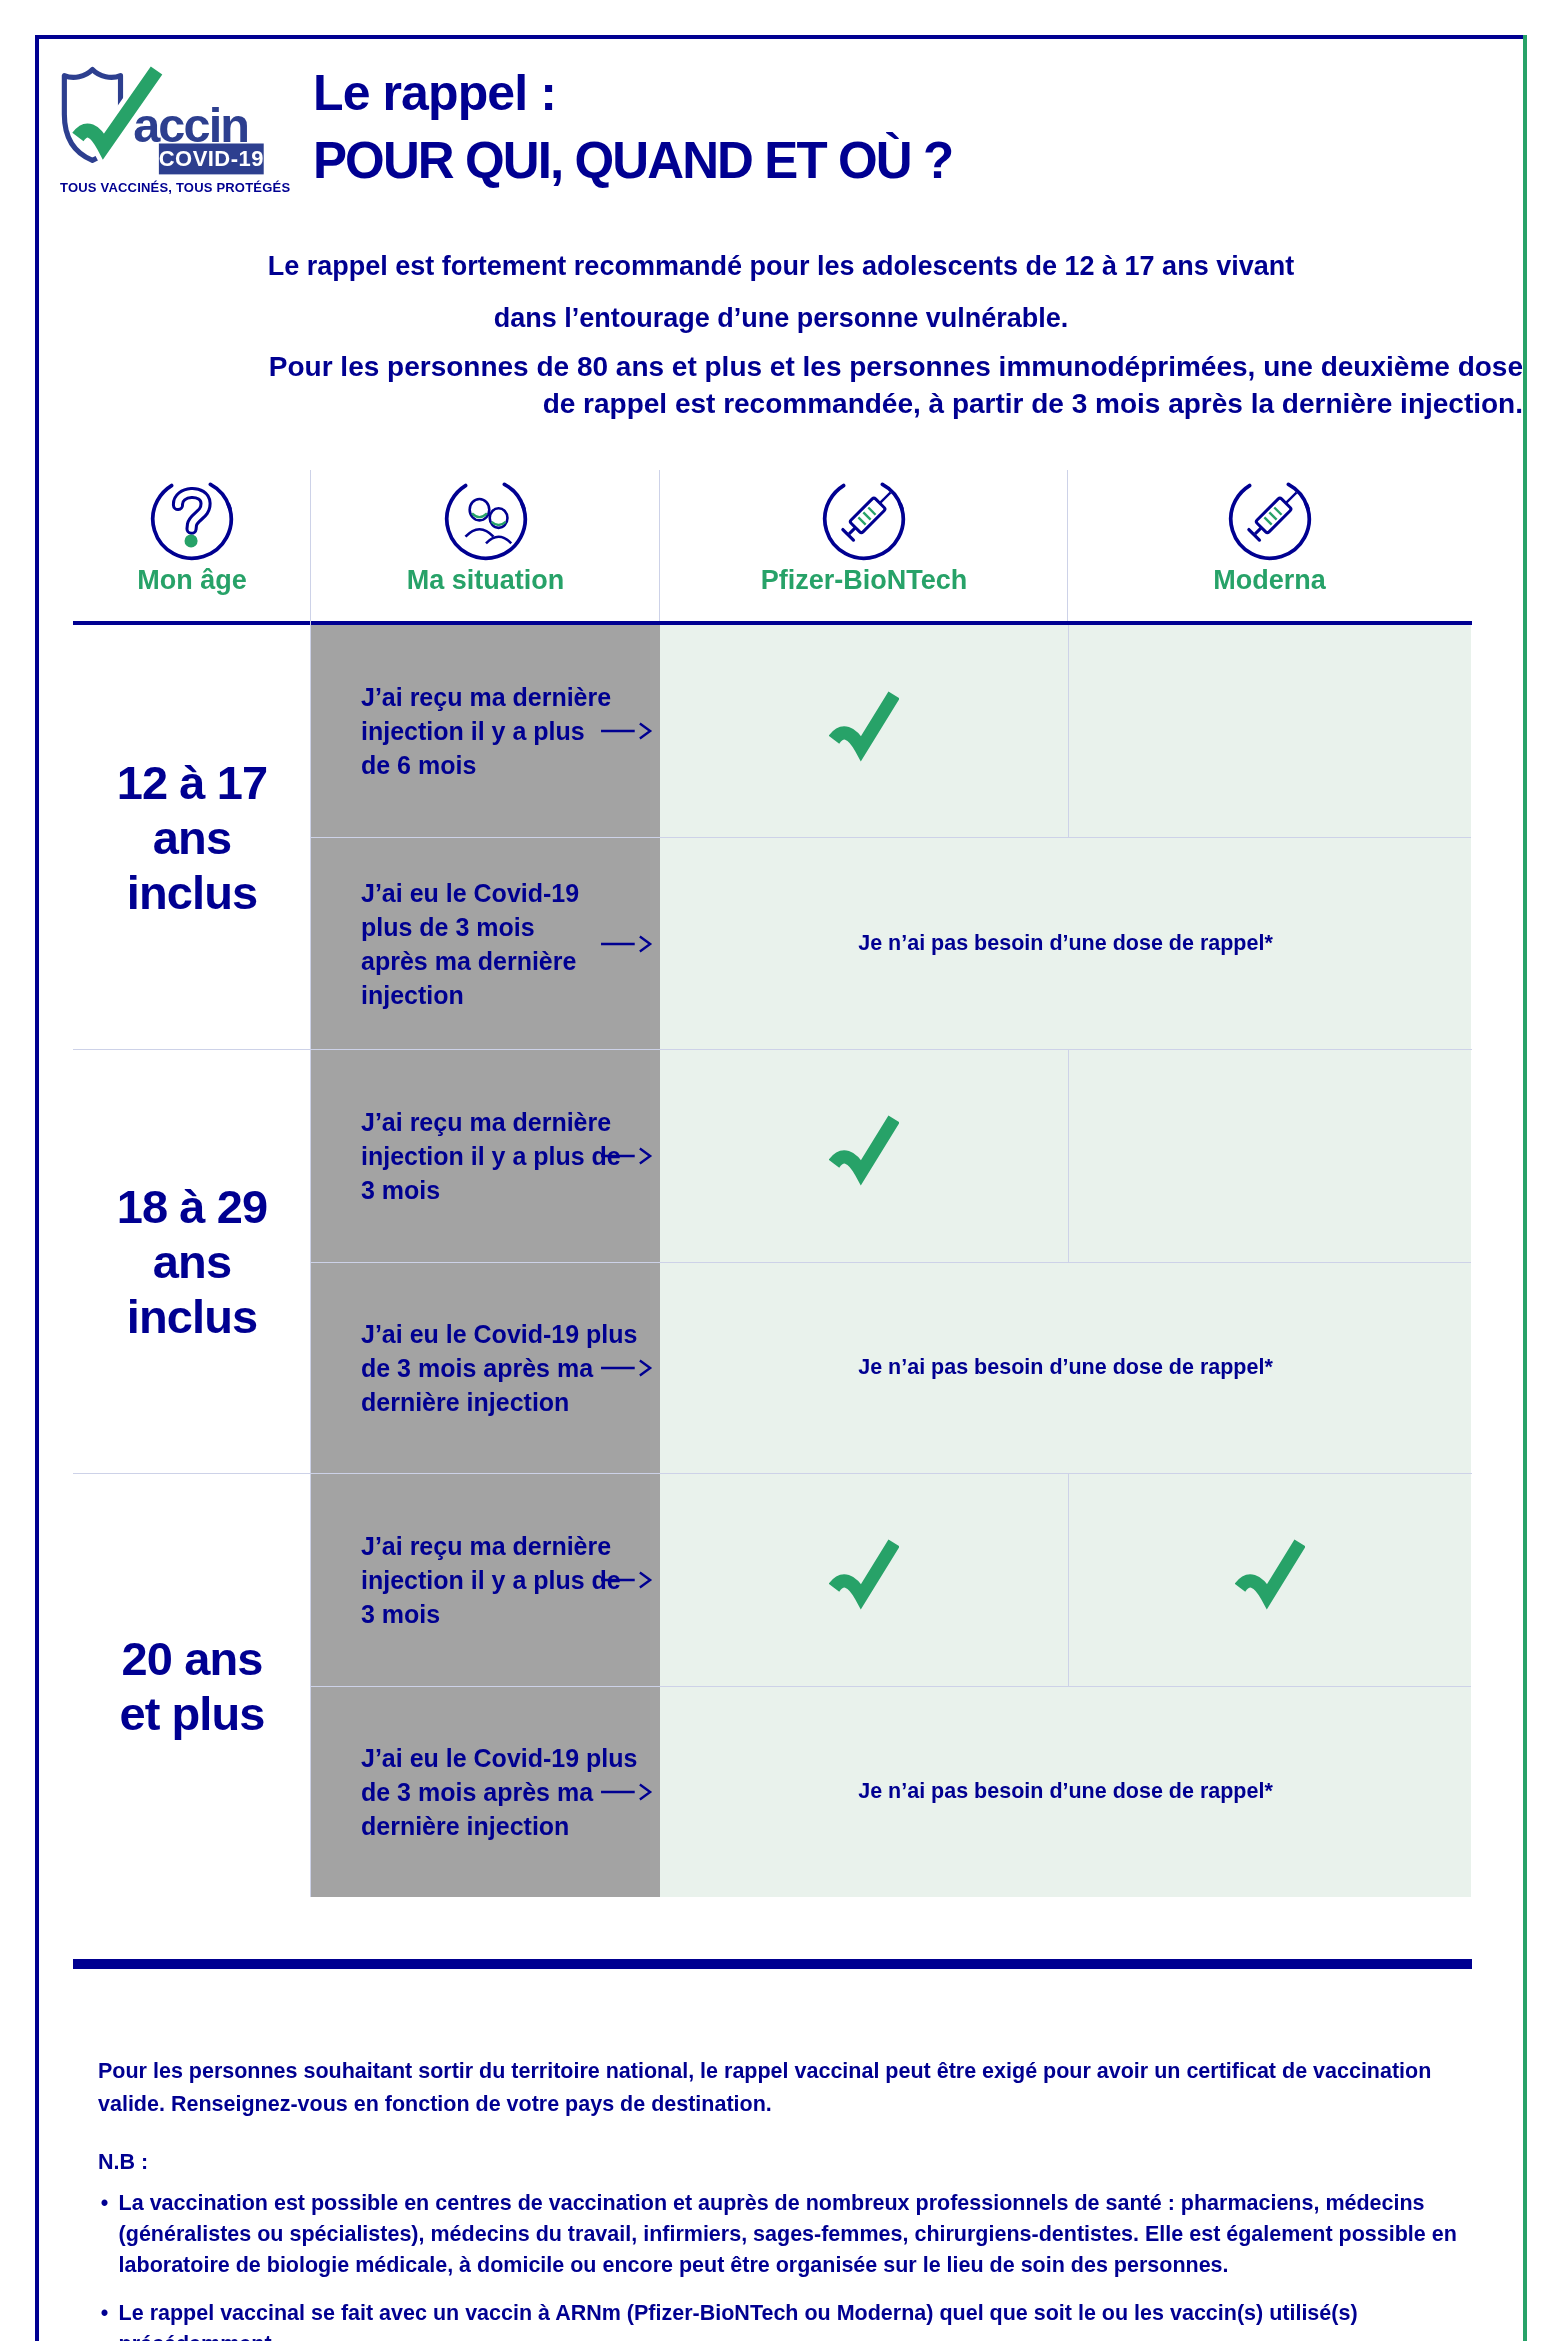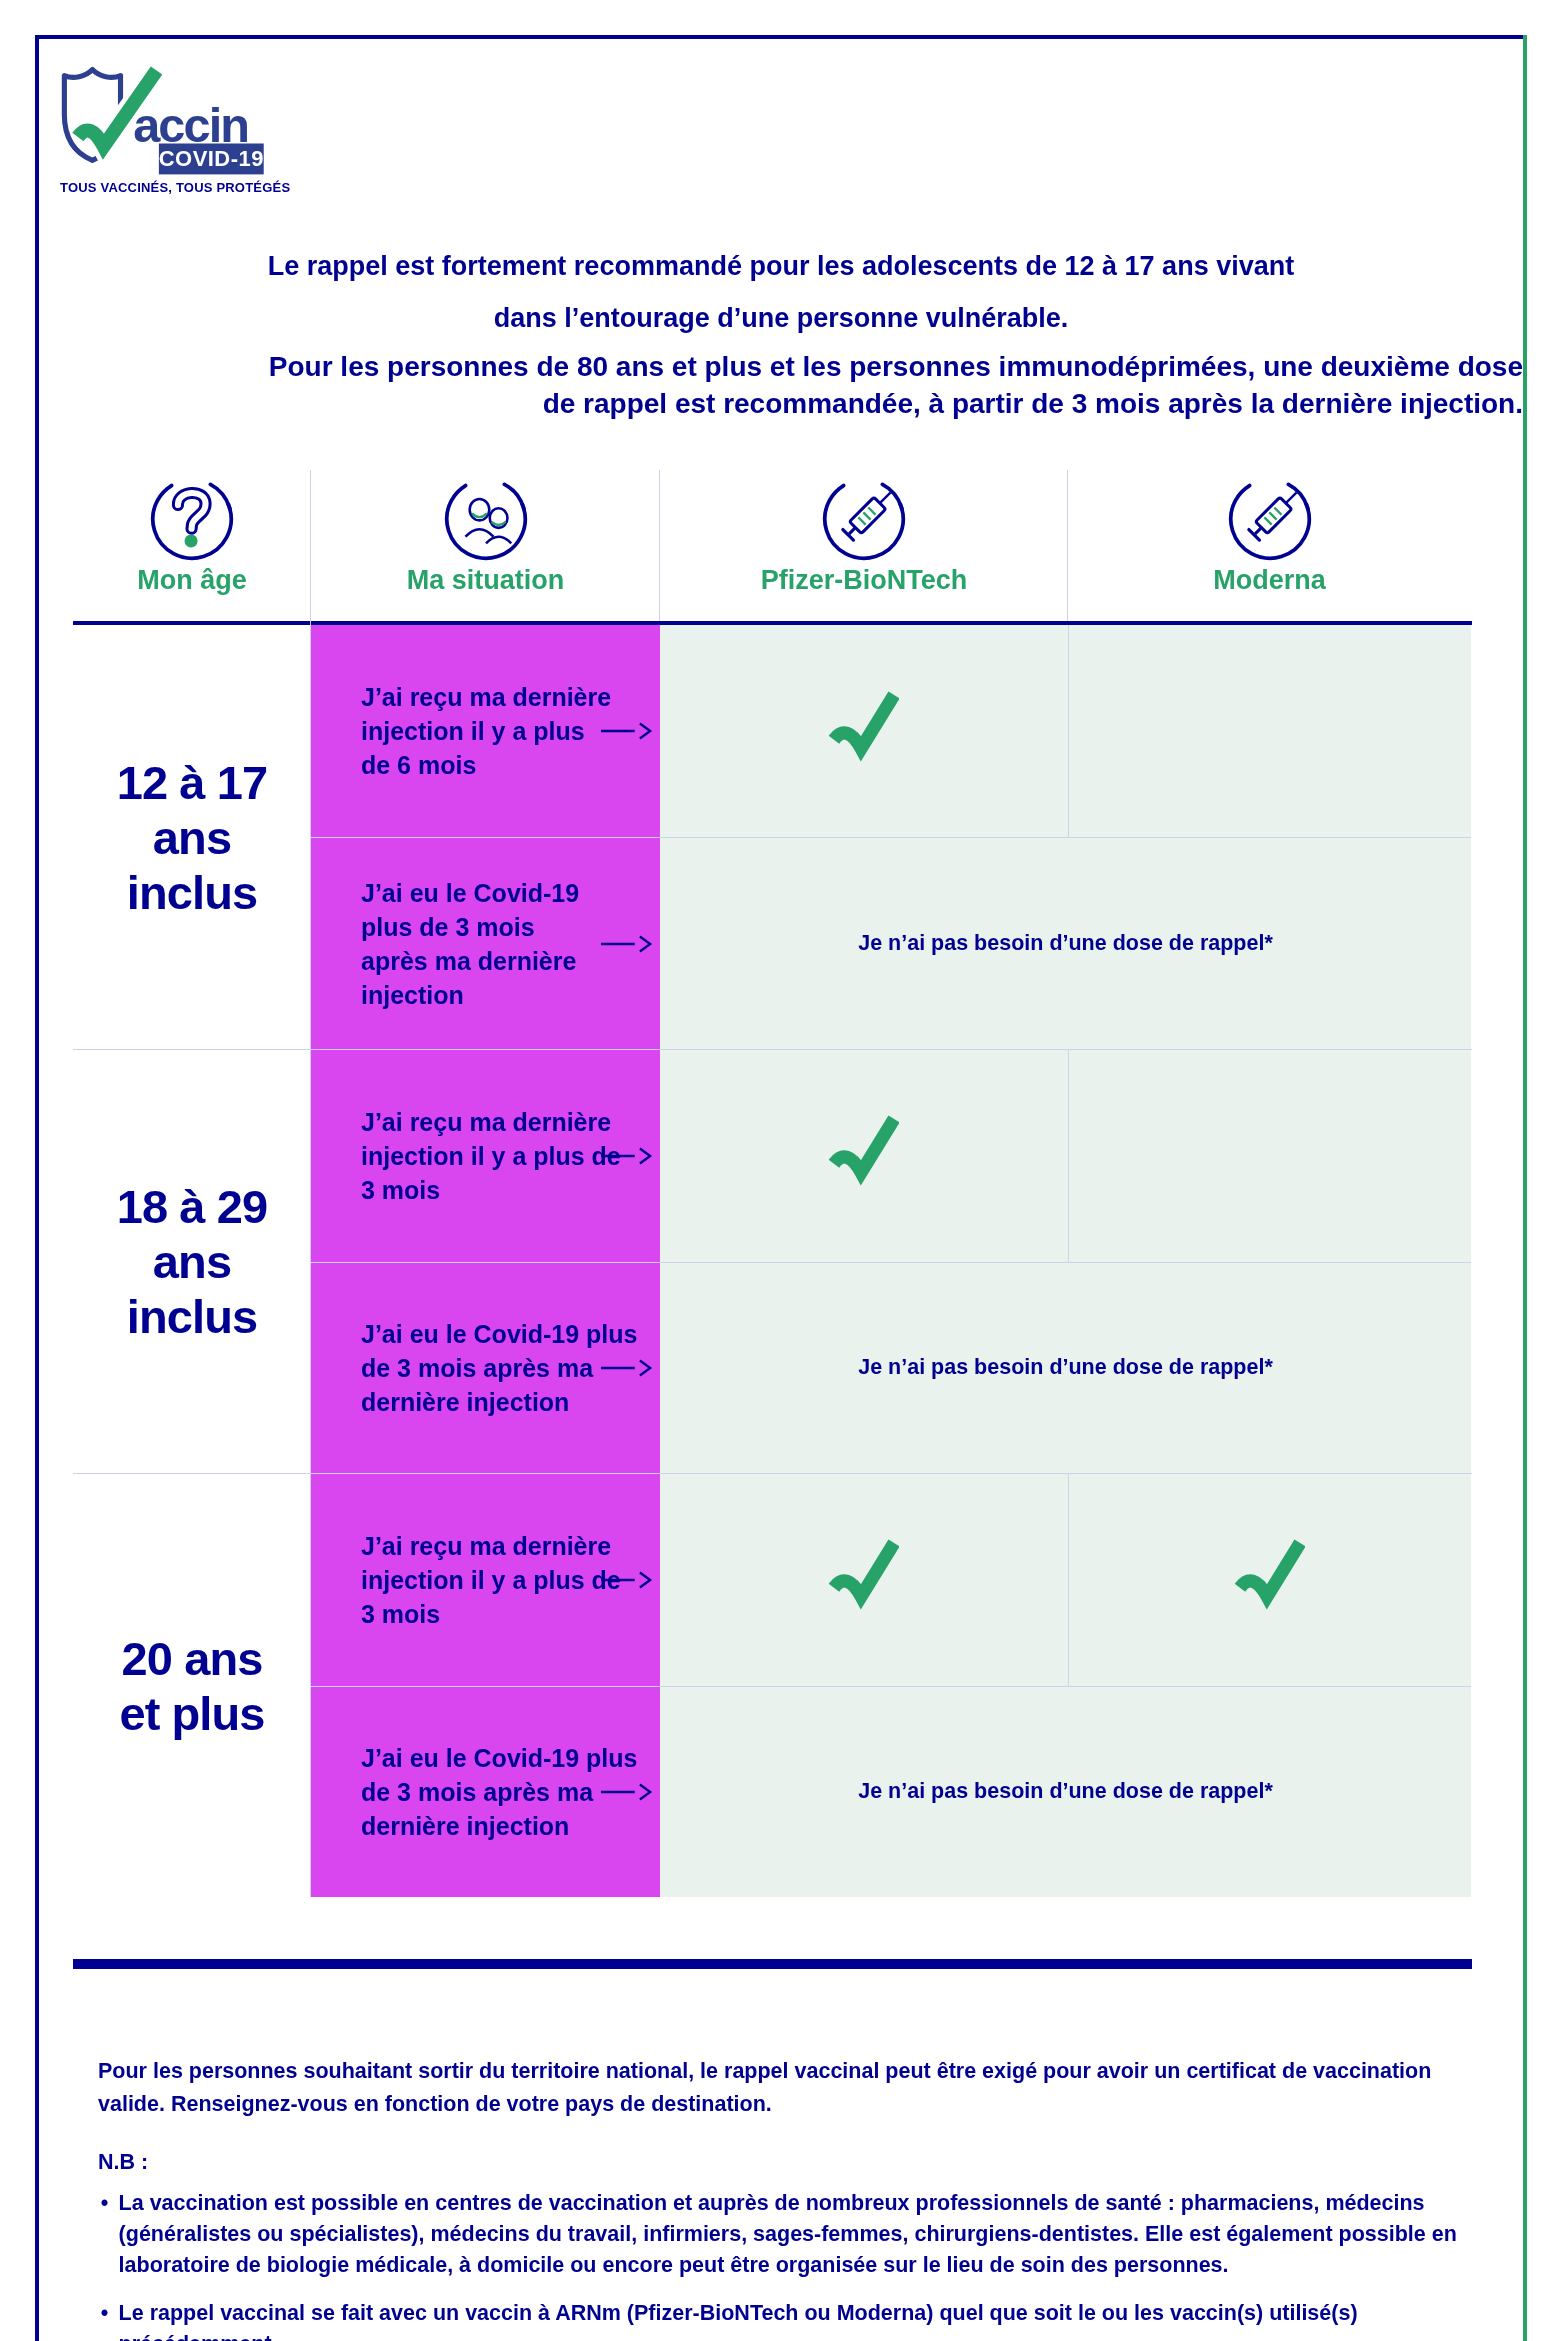--- a/index.html
+++ b/index.html
@@ -34,21 +34,21 @@
   .hcell { display:flex; flex-direction:column; align-items:center; }
   .hcell .icon { margin-top:15.5px; }
   .hlabel { margin-top:4.7px; font-size:27px; font-weight:700; color:#27a268; }
   .navy-rule { width:1399px; height:4.2px; background:#000091; }
   .group { display:flex; height:424px; }
   .age-cell { width:238px; display:flex; align-items:center; justify-content:center; text-align:center;
               font-size:47px; font-weight:800; line-height:55px; letter-spacing:-0.9px; }
   .right-part { width:1160px; display:flex; flex-direction:column; }
   .sub1 { height:212px; display:flex; }
   .sub2 { height:212px; display:flex; }
-  .sit-cell { width:349px; position:relative; display:flex; align-items:center; background:#d946ef; }
+  .sit-cell { width:349px; position:relative; display:flex; align-items:center; background:#a3a3a3; }
   .sit-text { padding-left:50px; font-size:25px; font-weight:700; line-height:34px; }
   .arrow { position:absolute; right:5.6px; top:50%; transform:translateY(-50%); }
   .vax-cell { width:408px; background:#e9f2ec; display:flex; align-items:center; justify-content:center; }
   .vax-cell.last { width:403px; }
   .merged-cell { width:811px; background:#e9f2ec; display:flex; align-items:center; justify-content:center; }
   .no-booster { font-size:21.5px; font-weight:700; }
 
   .divider { background:#cdd2e8; }
 
   
@@ -75,20 +75,24 @@
       <path d="M71,14 C56,30 30,35 11,27 L11,110 C11,164 37,194 71,208 C105,194 131,164 131,110 L131,27 C112,35 86,30 71,14 Z" fill="none" stroke="#2d3f8f" stroke-width="11" stroke-linejoin="round"></path>
       <path d="M40,158 C58,134 76,142 95,178 L208,16" fill="none" stroke="#ffffff" stroke-width="50"></path>
       <path d="M40,158 C58,134 76,142 95,178 L208,16" fill="none" stroke="#27a268" stroke-width="30"></path>
       <text x="158" y="168" font-family="Liberation Sans, sans-serif" font-size="104" font-weight="700" fill="#2d3f8f" letter-spacing="-4">accin</text>
       <rect x="213" y="172" width="224" height="66" fill="#2d3f8f"></rect>
       <text x="325" y="221" font-family="Liberation Sans, sans-serif" font-size="47" font-weight="700" fill="#ffffff" text-anchor="middle" letter-spacing="1">COVID-19</text>
     </svg>
   </div>
   <div class="abs logo-tagline">TOUS VACCINÉS, TOUS PROTÉGÉS</div>
 
+  <div class="abs title">
+    <div class="title-line1">Le rappel :</div>
+    <div class="title-line2">POUR QUI, QUAND ET OÙ ?</div>
+  </div>
 
   <div class="abs intro1 pre">Le rappel est fortement recommandé pour les adolescents de 12 à 17 ans vivant
 dans l’entourage d’une personne vulnérable.</div>
   <div class="abs intro2 pre">Pour les personnes de 80 ans et plus et les personnes immunodéprimées, une deuxième dose
 de rappel est recommandée, à partir de 3 mois après la dernière injection.</div>
 
   <div class="abs table">
 
     <div class="thead">
       <div class="hcell" style="width:238px">

